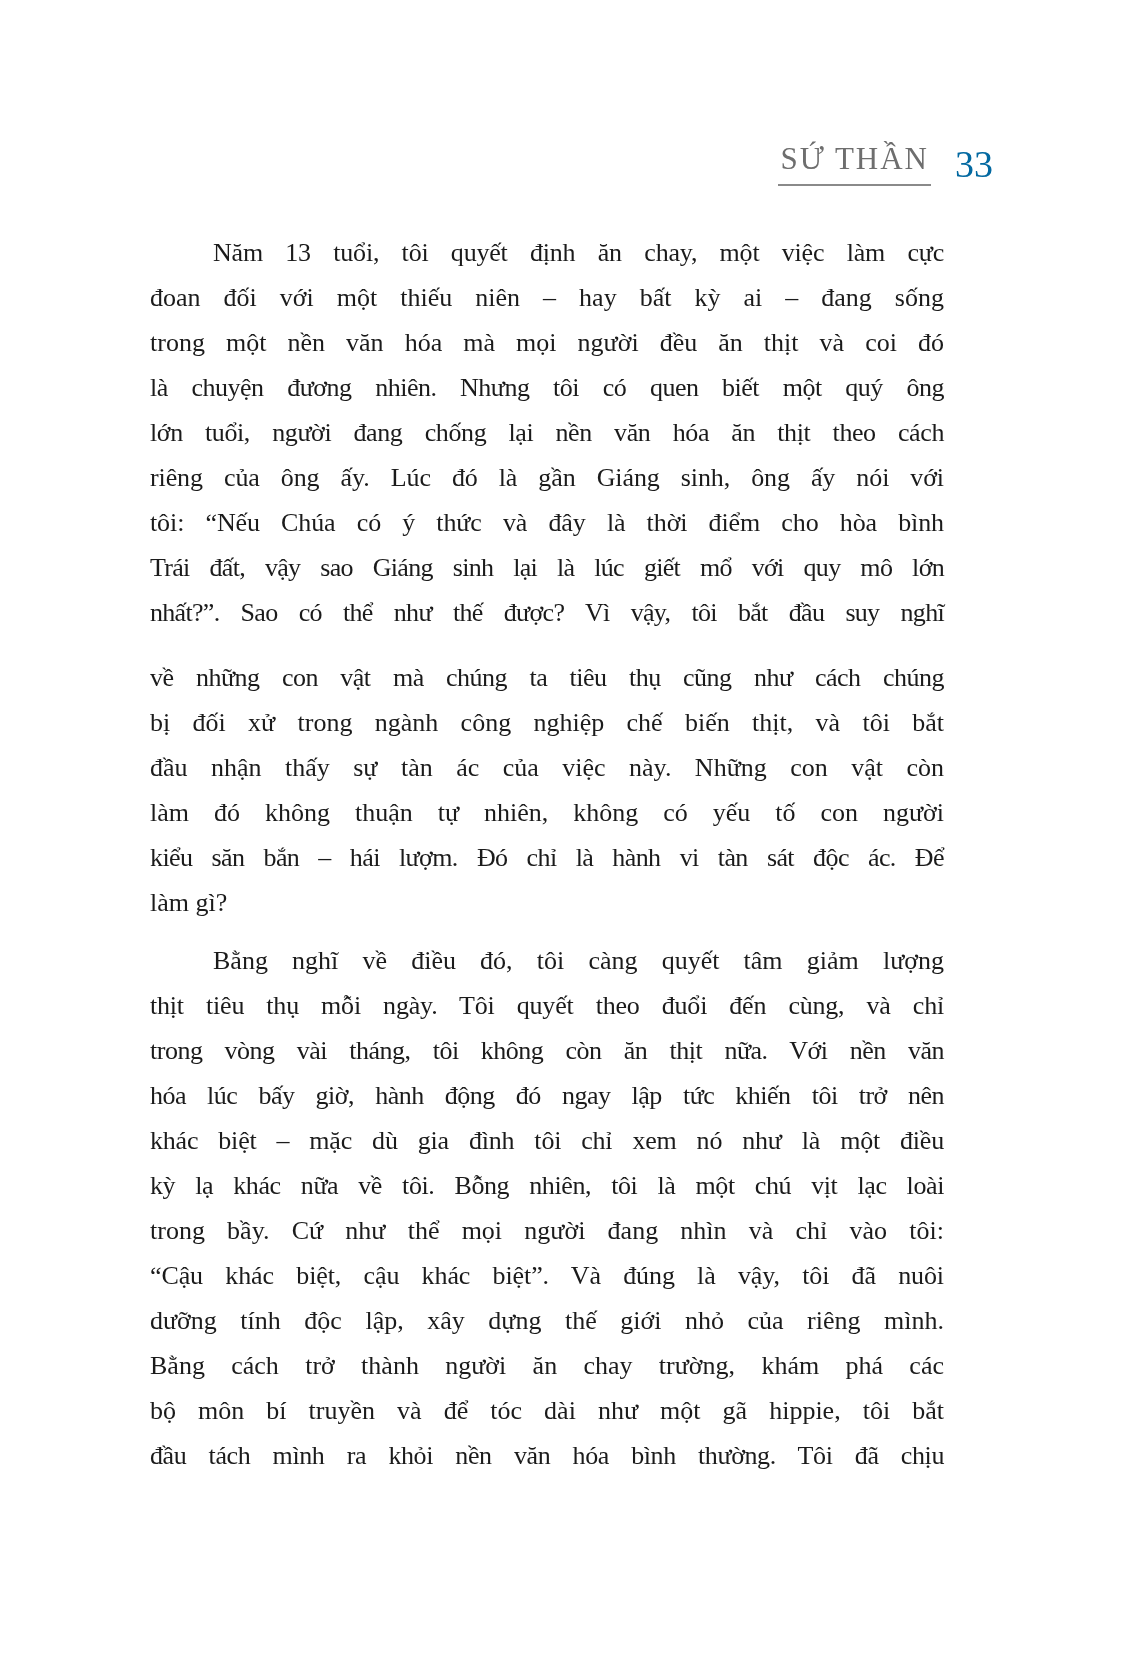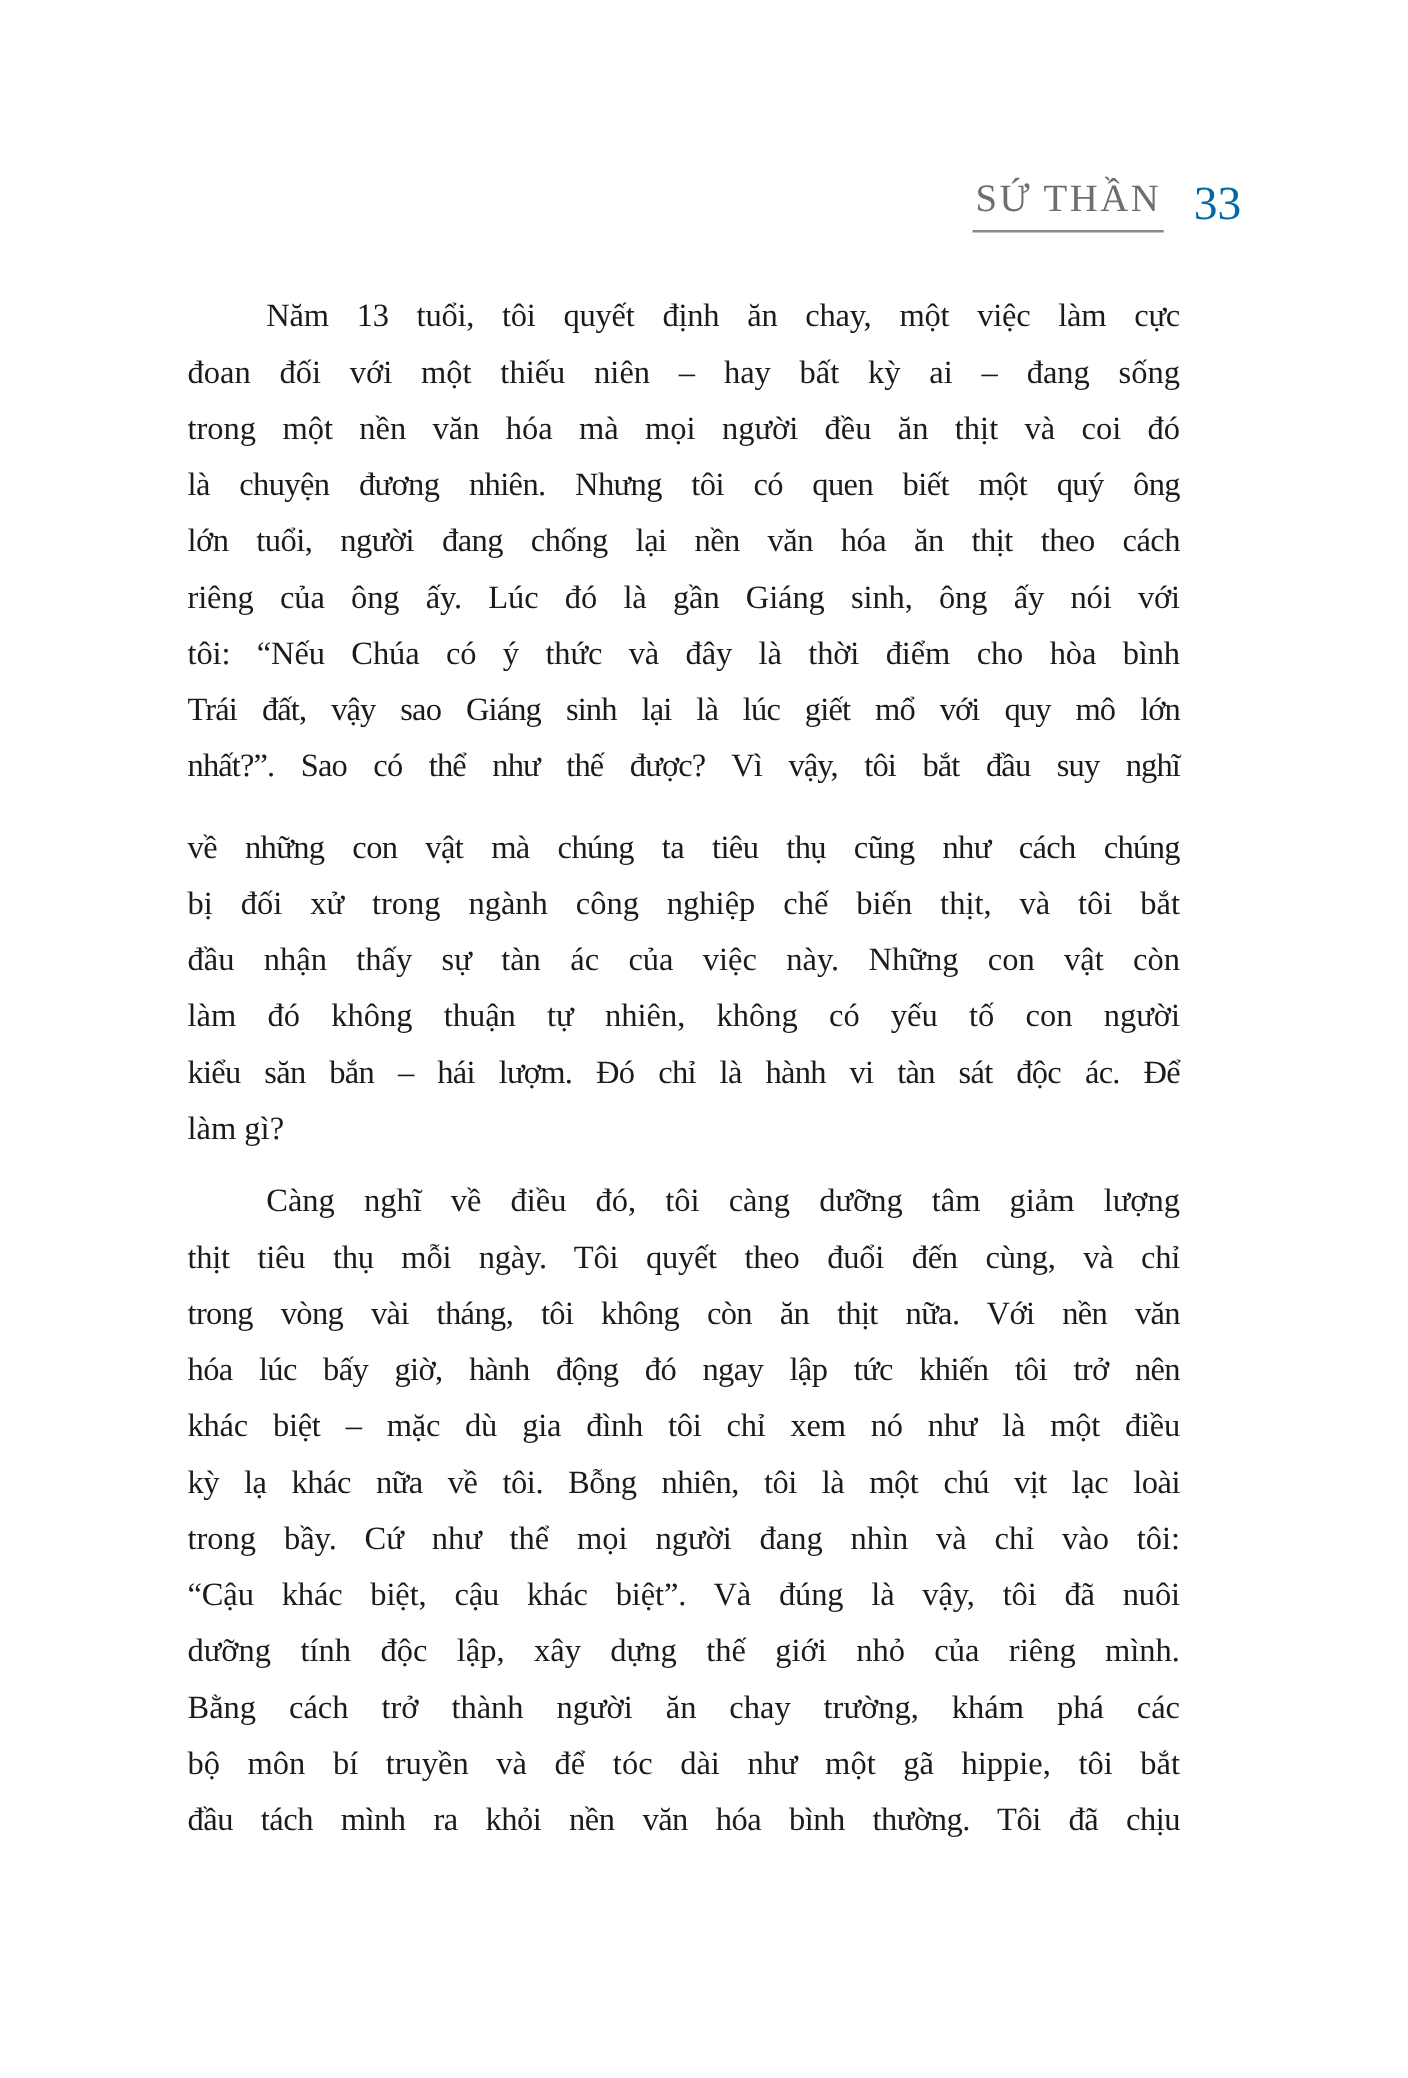--- a/index.html
+++ b/index.html
@@ -14,21 +14,21 @@
     margin: 0 auto;
     background: #ffffff;
     font-family: "Liberation Serif", "DejaVu Serif", serif;
     overflow: hidden;
   }
   .page-header {
     position: absolute;
     top: 141px;
     right: 133px;
     display: flex;
-    align-items: flex-start;
+    align-items: flex-end;
     gap: 24px;
   }
   .running-title {
     font-size: 31px;
     color: #6e6e6e;
     letter-spacing: 2px;
     border-bottom: 2px solid #8a8a8a;
     padding: 0 2px 7px 2px;
     white-space: nowrap;
   }
@@ -80,21 +80,21 @@
         <div class="line" style="letter-spacing: -0.7px; white-space: normal;">Trái đất, vậy sao Giáng sinh lại là lúc giết mổ với quy mô lớn</div>
         <div class="line" style="letter-spacing: -0.7px; white-space: normal;">nhất?”. Sao có thể như thế được? Vì vậy, tôi bắt đầu suy nghĩ</div>
         <div class="line" style="letter-spacing: -0.5px; white-space: normal; margin-top: 20px;">về những con vật mà chúng ta tiêu thụ cũng như cách chúng</div>
         <div class="line" style="white-space: normal;">bị đối xử trong ngành công nghiệp chế biến thịt, và tôi bắt</div>
         <div class="line" style="white-space: normal;">đầu nhận thấy sự tàn ác của việc này. Những con vật còn</div>
         <div class="line" style="white-space: normal;">làm đó không thuận tự nhiên, không có yếu tố con người</div>
         <div class="line" style="letter-spacing: -0.6px; white-space: normal;">kiểu săn bắn – hái lượm. Đó chỉ là hành vi tàn sát độc ác. Để</div>
         <div class="line no-justify" style="white-space: normal;">làm gì?</div>
       </div>
       <div class="paragraph">
-        <div class="line first" style="white-space: normal;">Càng nghĩ về điều đó, tôi càng dưỡng tâm giảm lượng</div>
+        <div class="line first" style="white-space: normal;">Bằng nghĩ về điều đó, tôi càng quyết tâm giảm lượng</div>
         <div class="line" style="letter-spacing: -0.2px; white-space: normal;">thịt tiêu thụ mỗi ngày. Tôi quyết theo đuổi đến cùng, và chỉ</div>
         <div class="line" style="letter-spacing: -0.5px; white-space: normal;">trong vòng vài tháng, tôi không còn ăn thịt nữa. Với nền văn</div>
         <div class="line" style="letter-spacing: -0.5px; white-space: normal;">hóa lúc bấy giờ, hành động đó ngay lập tức khiến tôi trở nên</div>
         <div class="line" style="letter-spacing: -0.2px; white-space: normal;">khác biệt – mặc dù gia đình tôi chỉ xem nó như là một điều</div>
         <div class="line" style="letter-spacing: -0.4px; white-space: normal;">kỳ lạ khác nữa về tôi. Bỗng nhiên, tôi là một chú vịt lạc loài</div>
         <div class="line" style="white-space: normal;">trong bầy. Cứ như thể mọi người đang nhìn và chỉ vào tôi:</div>
         <div class="line" style="letter-spacing: -0.1px; white-space: normal;">“Cậu khác biệt, cậu khác biệt”. Và đúng là vậy, tôi đã nuôi</div>
         <div class="line" style="white-space: normal;">dưỡng tính độc lập, xây dựng thế giới nhỏ của riêng mình.</div>
         <div class="line" style="white-space: normal;">Bằng cách trở thành người ăn chay trường, khám phá các</div>
         <div class="line" style="white-space: normal;">bộ môn bí truyền và để tóc dài như một gã hippie, tôi bắt</div>

